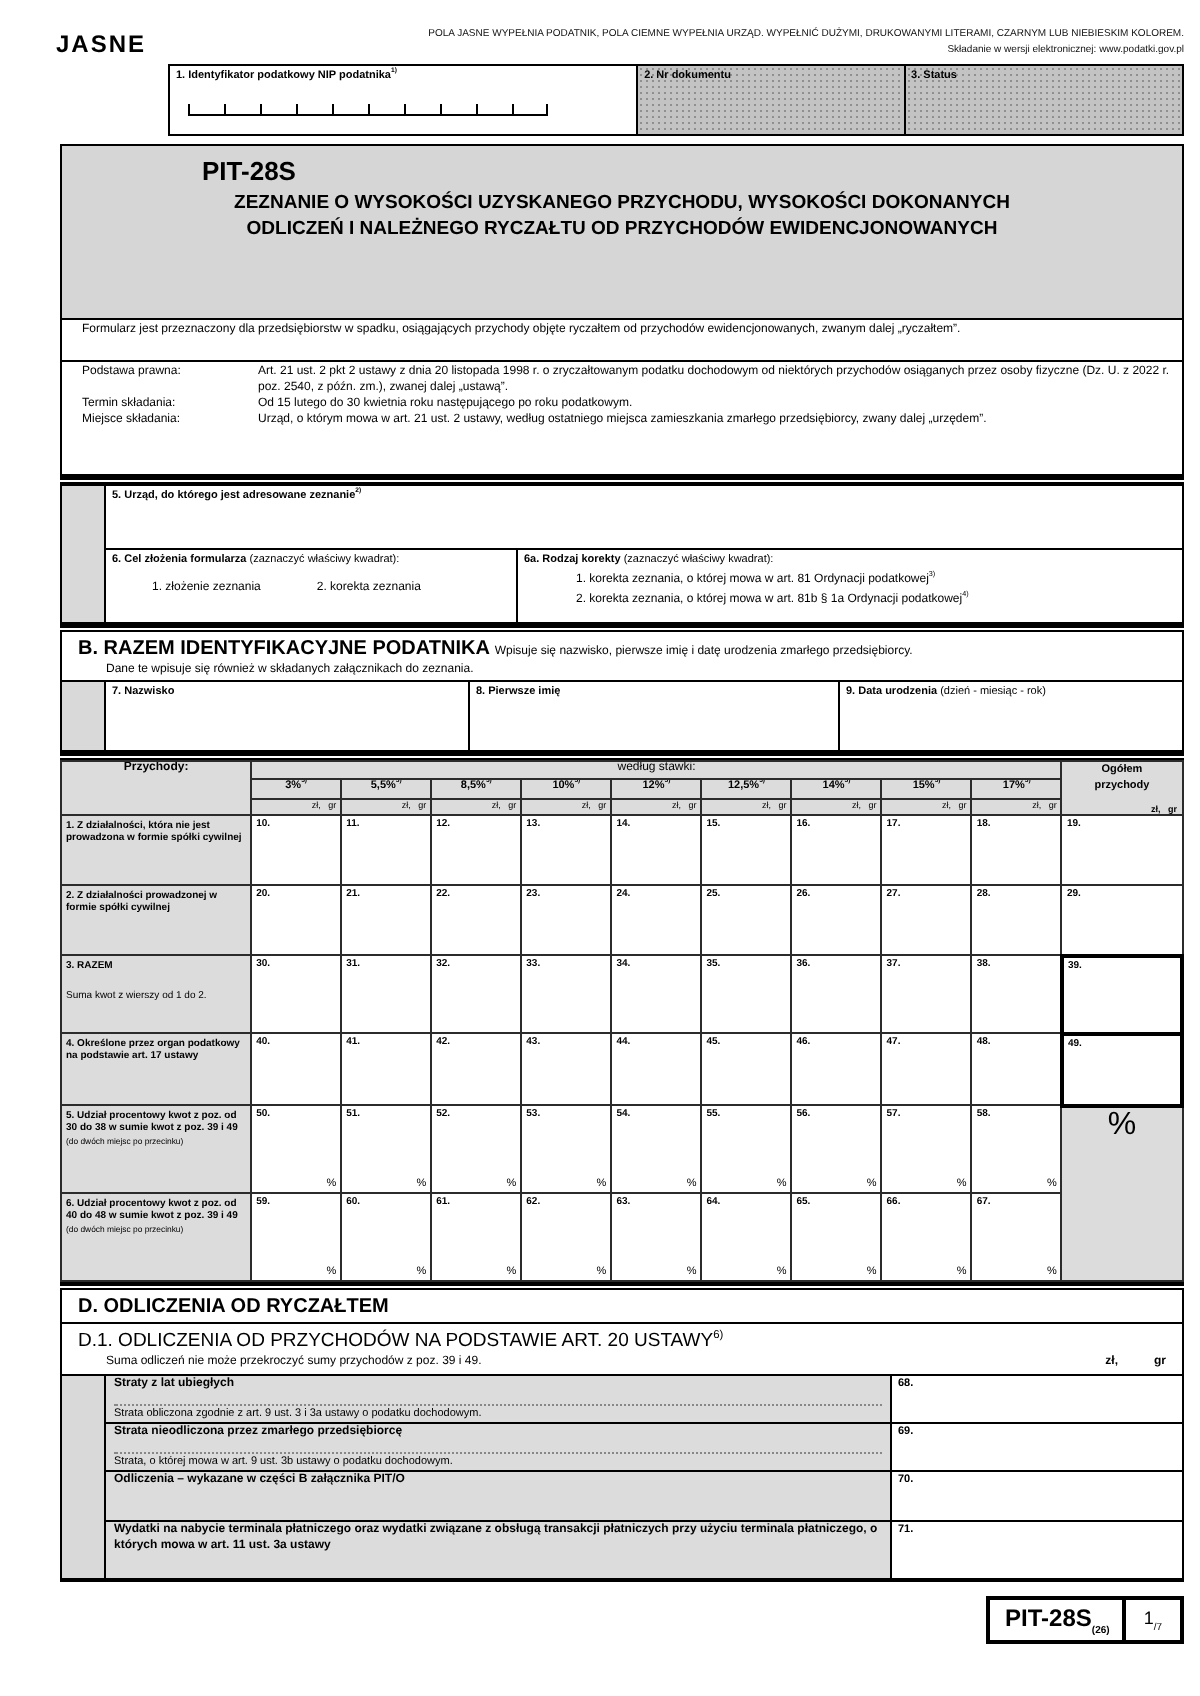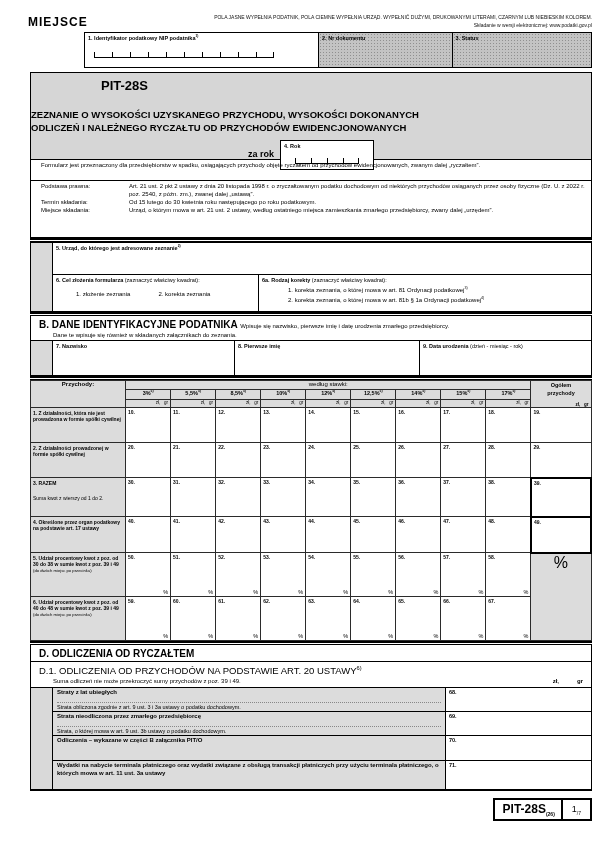--- a/index.html
+++ b/index.html
@@ -25,21 +25,21 @@
   .ruler{border-bottom:1px solid #000;border-right:1px solid #000;height:6px;
          background-image:repeating-linear-gradient(to right,#000 0 1px,transparent 1px 18px)}
   .nipruler{width:180px;margin:11px 0 0 6px}
   
   .form{margin-left:30px;width:562px}
   .blk{border-left:1px solid #000;border-right:1px solid #000}
   .dsep{height:4px;border-top:2px solid #000;border-bottom:1px solid #000}
   
   .band{margin-top:4px;border:1.5px solid #000;background:#d6d6d6;height:88px}
   .formid{font-size:13px;font-weight:bold;padding:5px 0 0 70px}
-  .mtitle{text-align:left;font-size:9.5px;font-weight:bold;line-height:1.35;margin-top:16px}
+  .mtitle{text-align:center;font-size:9.5px;font-weight:bold;line-height:1.35;margin-top:3px}
   .zarokrow{display:flex;justify-content:center;align-items:flex-start;gap:6px;margin-top:5px}
   .zarok{font-size:9px;font-weight:bold;margin-top:9px}
   .yearbox{width:94px;height:30px;background:#fff;border:1px solid #000;
            font-size:5.5px;font-weight:bold;padding:2px 3px}
   .yearruler{width:64px;margin:9px auto 0;background-image:repeating-linear-gradient(to right,#000 0 1px,transparent 1px 16px)}
   
   .introbox{border:1px solid #000;border-top:none;padding:2px 6px 2px 10px;
             font-size:6px;line-height:1.3;height:21px}
   .legalbox{border:1px solid #000;border-top:none;padding:2px 6px 2px 10px;height:57px;font-size:6px;line-height:1.32}
   .lrow{display:flex}
@@ -119,21 +119,21 @@
   .fcode sub{font-size:5px}
   .fpage{border-left:2px solid #000;padding:4px 9px 2px;font-size:9px}
   .fpage sub{font-size:5px}
 </style>
 </head>
 <body>
 
 <div class="page">
 
   <div class="topbar">
-    <div class="logo">MIEJSCE</div>
+    <div class="logo">JASNE</div>
     <div class="instr">
       <div>POLA JASNE WYPEŁNIA PODATNIK, POLA CIEMNE WYPEŁNIA URZĄD. WYPEŁNIĆ DUŻYMI, DRUKOWANYMI LITERAMI, CZARNYM LUB NIEBIESKIM KOLOREM.</div>
       <div>Składanie w wersji elektronicznej: www.podatki.gov.pl</div>
     </div>
   </div>
 
   <div class="fieldrow">
     <div class="fbx fbx1">
       <span>1. Identyfikator podatkowy NIP podatnika</span><sup>1)</sup>
       <div class="ruler nipruler"></div>
@@ -146,27 +146,20 @@
     </div>
   </div>
 
   <div class="form">
 
     <div class="band">
       <div class="formid">PIT-28S</div>
       <div class="mtitle">
         <div>ZEZNANIE O WYSOKOŚCI UZYSKANEGO PRZYCHODU, WYSOKOŚCI DOKONANYCH</div>
         <div>ODLICZEŃ I NALEŻNEGO RYCZAŁTU OD PRZYCHODÓW EWIDENCJONOWANYCH</div>
-      </div>
-      <div class="zarokrow">
-        <div class="zarok">za rok</div>
-        <div class="yearbox">
-          <span>4. Rok</span>
-          <div class="ruler yearruler"></div>
-        </div>
       </div>
     </div>
 
     <div class="introbox">Formularz jest przeznaczony dla przedsiębiorstw w spadku, osiągających przychody objęte ryczałtem od przychodów ewidencjonowanych, zwanym dalej „ryczałtem”.</div>
     <div class="legalbox">
       <div class="lrow">
         <div class="llab">Podstawa prawna:</div>
         <div class="ltxt">Art. 21 ust. 2 pkt 2 ustawy z dnia 20 listopada 1998 r. o zryczałtowanym podatku dochodowym od niektórych przychodów osiąganych przez osoby fizyczne (Dz. U. z 2022 r. poz. 2540, z późn. zm.), zwanej dalej „ustawą”.</div>
       </div>
       <div class="lrow">
@@ -208,21 +201,21 @@
             <div class="optline">
               <span>2. korekta zeznania, o której mowa w art. 81b § 1a Ordynacji podatkowej</span><sup>4)</sup>
             </div>
           </div>
         </div>
       </div>
     </div>
 
     <div class="dsep"></div>
     <div class="shdr">
-      <span>B. DANE IDENTYFIKACYJNE PODATNIKA</span>
+      <span>B. RAZEM IDENTYFIKACYJNE PODATNIKA</span>
       <span class="desc">Wpisuje się nazwisko, pierwsze imię i datę urodzenia zmarłego przedsiębiorcy.</span>
     </div>
     <div class="desc2 blk">Dane te wpisuje się również w składanych załącznikach do zeznania.</div>
     <div class="withgutter">
       <div class="gutter"></div>
       <div class="gcontent">
         <div class="brow">
           <div class="bfld bf7">
             <span>7. Nazwisko</span>
           </div>

